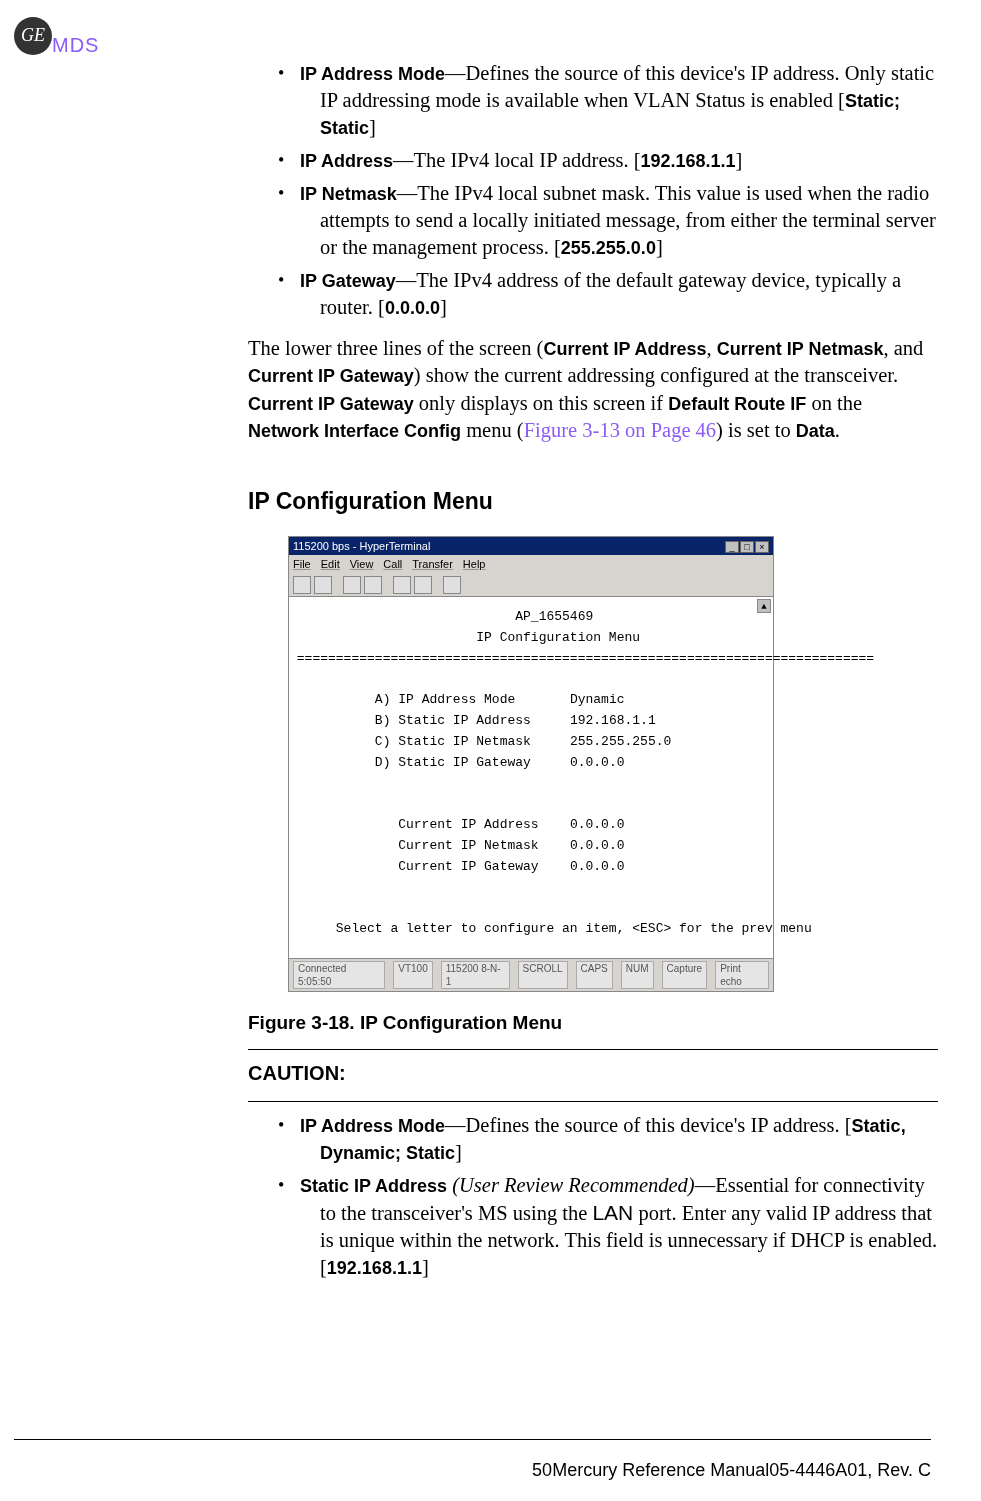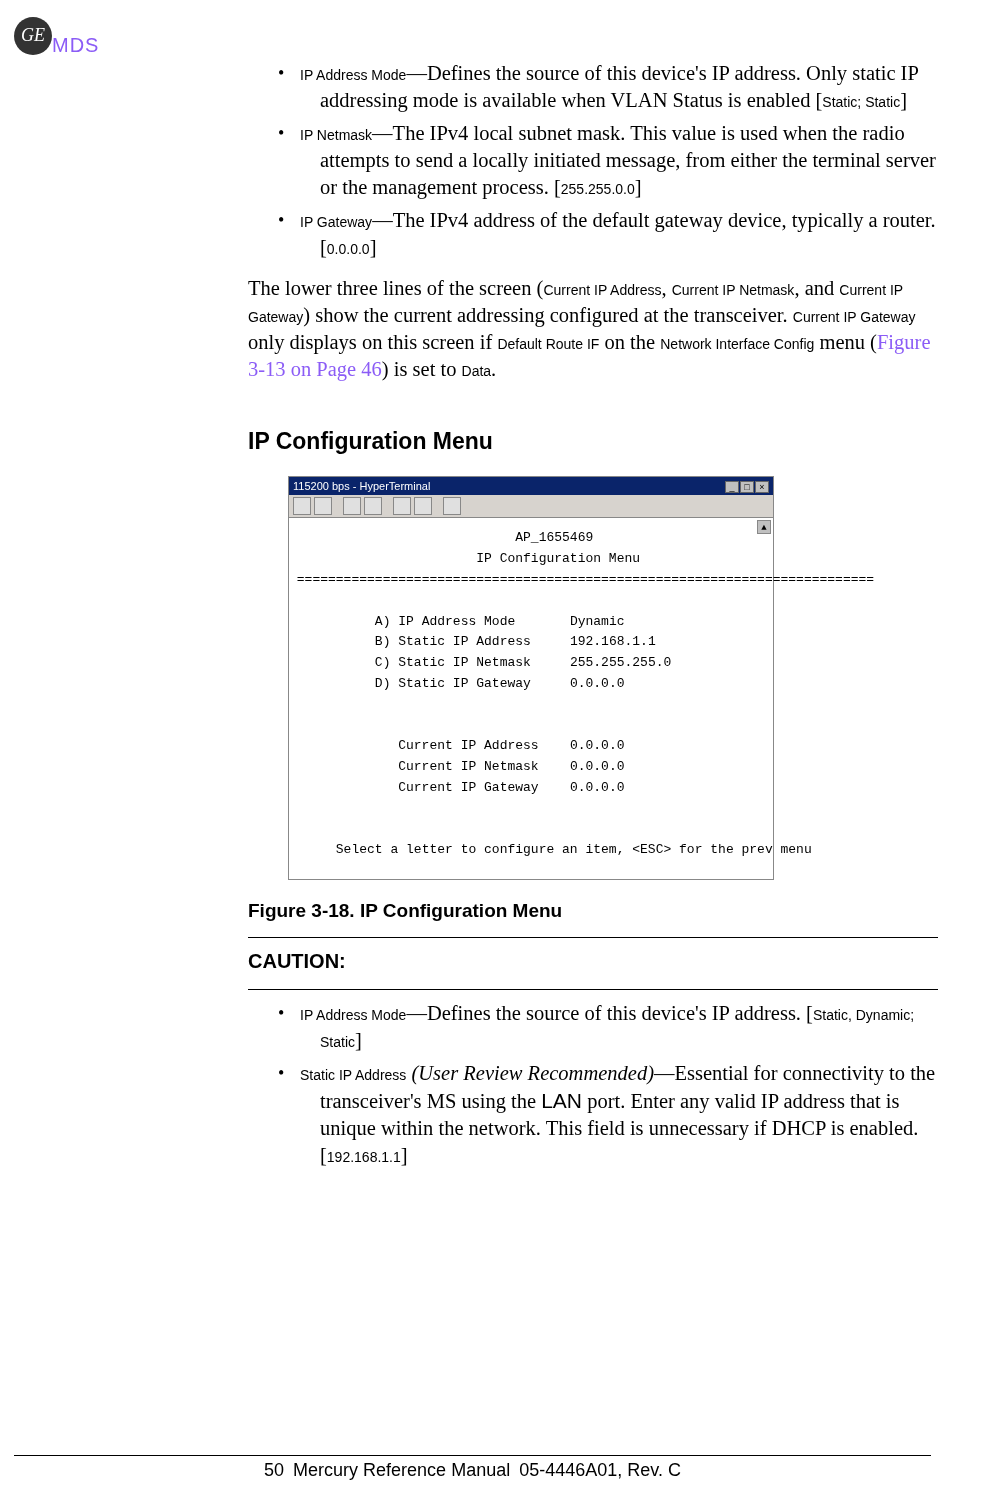--- a/index.html
+++ b/index.html
@@ -56,22 +56,22 @@
   }
   ul.bullets > li::before {
     content: "•";
     position: absolute;
     left: -2px;
     top: 2px;
     font-size: 18px;
   }
   .sbold {
     font-family: Arial, Helvetica, sans-serif;
-    font-weight: normal;
-    font-size: 14px;
+    font-weight: bold;
+    font-size: 18px;
   }
   .ssmall {
     font-family: Arial, Helvetica, sans-serif;
     font-size: 21px;
   }
   .para {
     margin-top: 14px;
   }
   .link { color: #8b5cf6; }
   .section-h {
@@ -163,61 +163,66 @@
   .caution .ctext {
     text-align: justify;
   }
   .ital { font-style: italic; }
   .footer {
     position: absolute;
     bottom: 20px;
     left: 14px;
     right: 50px;
     border-top: 1px solid #000;
-    padding-top: 4px;
-    display: flex;
-    justify-content: center;
-    font-family: Arial, Helvetica, sans-serif;
-    font-size: 18px;
-    gap: 9px;
+    padding-top: 20px;
+    display: flex;
+    justify-content: flex-end;
+    font-family: Arial, Helvetica, sans-serif;
+    font-size: 18px;
   }
 </style>
 </head>
 <body>
 
 <div class="header-logo">
   <div class="ge-badge">GE</div>
   <div class="mds-text">MDS</div>
 </div>
 
 <div class="content">
 
   <ul class="bullets">
     <li>
       <span class="sbold">IP Address Mode</span><span>—Defines the source of this device's IP address. Only static IP addressing mode is available when VLAN Status is enabled [</span><span class="sbold">Static; Static</span><span>]</span>
+    </li>
+    <li>
+      <span class="sbold">IP Address</span><span>—The IPv4 local IP address. [</span><span class="sbold">192.168.1.1</span><span>]</span>
     </li>
     <li>
       <span class="sbold">IP Netmask</span><span>—The IPv4 local subnet mask. This value is used when the radio attempts to send a locally initiated message, from either the terminal server or the management process. [</span><span class="sbold">255.255.0.0</span><span>]</span>
     </li>
     <li>
       <span class="sbold">IP Gateway</span><span>—The IPv4 address of the default gateway device, typically a router. [</span><span class="sbold">0.0.0.0</span><span>]</span>
     </li>
   </ul>
 
   <p class="para">
     <span>The lower three lines of the screen (</span><span class="sbold">Current IP Address</span><span>, </span><span class="sbold">Current IP Netmask</span><span>, and </span><span class="sbold">Current IP Gateway</span><span>) show the current addressing configured at the transceiver. </span><span class="sbold">Current IP Gateway</span><span> only displays on this screen if </span><span class="sbold">Default Route IF</span><span> on the </span><span class="sbold">Network Interface Config</span><span> menu (</span><span class="link">Figure 3-13 on Page 46</span><span>) is set to </span><span class="sbold">Data</span><span>.</span>
   </p>
 
   <div class="section-h">IP Configuration Menu</div>
 
   <div class="terminal">
     <div class="tbar">
       <span>115200 bps - HyperTerminal</span>
       <span class="winbtns"><span>_</span><span>□</span><span>×</span></span>
     </div>
+    <div class="menubar">
+      <span>File</span><span>Edit</span><span>View</span><span>Call</span><span>Transfer</span><span>Help</span>
+    </div>
     <div class="tbuttons">
       <div class="btn"></div>
         <div class="btn"></div>
         <div class="sep"></div>
         <div class="btn"></div>
         <div class="btn"></div>
         <div class="sep"></div>
         <div class="btn"></div>
         <div class="btn"></div>
         <div class="sep"></div>
@@ -233,20 +238,30 @@
            <span>D) Static IP Gateway</span>     <span>0.0.0.0</span>
 
 
               <span>Current IP Address</span>    <span>0.0.0.0</span>
               <span>Current IP Netmask</span>    <span>0.0.0.0</span>
               <span>Current IP Gateway</span>    <span>0.0.0.0</span>
 
 
       <span>Select a letter to configure an item, &lt;ESC&gt; for the prev menu</span>
 </div>
+    <div class="statusbar">
+      <span>Connected 5:05:50</span>
+      <span>VT100</span>
+      <span>115200 8-N-1</span>
+      <span>SCROLL</span>
+      <span>CAPS</span>
+      <span>NUM</span>
+      <span>Capture</span>
+      <span>Print echo</span>
+    </div>
   </div>
 
   <div class="figcap">Figure 3-18. IP Configuration Menu</div>
 
   <hr class="rule">
   <div class="caution">
     <div class="label">CAUTION:</div>
   </div>
   <hr class="rule">
 

